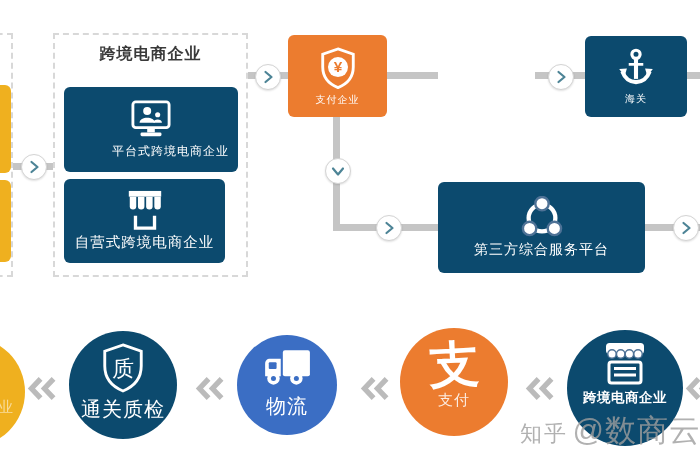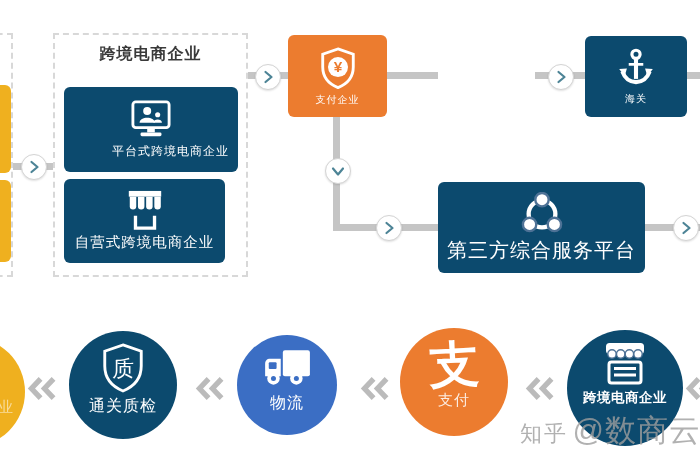--- a/index.html
+++ b/index.html
@@ -28,21 +28,21 @@
     border:1px solid #d4d4d4;box-shadow:0 1px 2px rgba(0,0,0,.12);
     display:flex;align-items:center;justify-content:center;}
   .cc.down svg{transform:rotate(90deg);}
 
   
   .dbl{position:absolute;}
 
   
   .circle{position:absolute;border-radius:50%;display:flex;flex-direction:column;
     align-items:center;justify-content:flex-start;color:#fff;}
-  .circle .clbl{font-size:16px;letter-spacing:1px;white-space:nowrap;}
+  .circle .clbl{font-size:20px;letter-spacing:1px;white-space:nowrap;}
 
   .glyph-pay{font-size:50px;font-weight:bold;color:#fff;line-height:1;
     transform:rotate(-3deg);margin-top:12px;}
   .pay-lbl{font-size:15px;color:rgba(255,255,255,.85);margin-top:1px;letter-spacing:1px;}
   .cb-lbl{font-size:13.5px;font-weight:bold;letter-spacing:.5px;margin-top:2px;}
 
   .partial-char{position:absolute;left:-2px;top:398px;font-size:15px;
     color:rgba(255,255,255,.55);}
 
   .watermark{position:absolute;left:520px;top:410px;color:#9e9e9e;opacity:.8;
@@ -147,21 +147,21 @@
     </svg>
   </div>
 
   <div class="box slate" style="left:438px;top:182px;width:207px;height:91px;">
     <svg width="48" height="42" viewBox="0 0 48 44">
       <circle cx="24" cy="23" r="14" fill="none" stroke="#fff" stroke-width="4.5"></circle>
       <circle cx="24" cy="8" r="7" fill="#fff" stroke="var(--bg)" stroke-width="2.5"></circle>
       <circle cx="11" cy="34" r="7" fill="#fff" stroke="var(--bg)" stroke-width="2.5"></circle>
       <circle cx="37" cy="34" r="7" fill="#fff" stroke="var(--bg)" stroke-width="2.5"></circle>
     </svg>
-    <div class="lbl" style="font-size:20px;">第三方综合服务平台</div>
+    <div class="lbl" style="font-size:14px;">第三方综合服务平台</div>
   </div>
 
   <div class="bar" style="left:645px;top:224px;width:55px;height:7px;"></div>
   <div class="cc" style="left:673px;top:215px;">
     <svg width="12" height="14" viewBox="0 0 12 14">
       <path d="M3.5 2 L9.5 7 L3.5 12" stroke="#4D8496" stroke-width="2.2" fill="none" stroke-linecap="round" stroke-linejoin="round"></path>
     </svg>
   </div>
 
   <div class="circle gold" style="left:-85px;top:337px;width:110px;height:110px;"></div>

